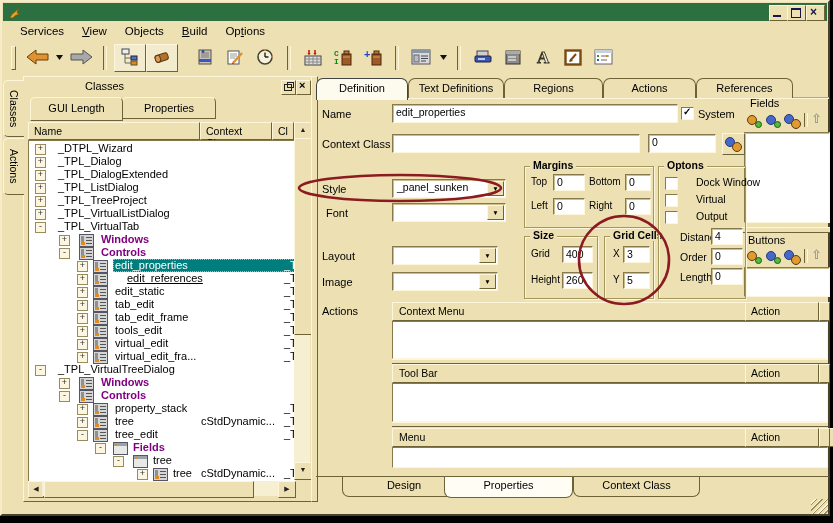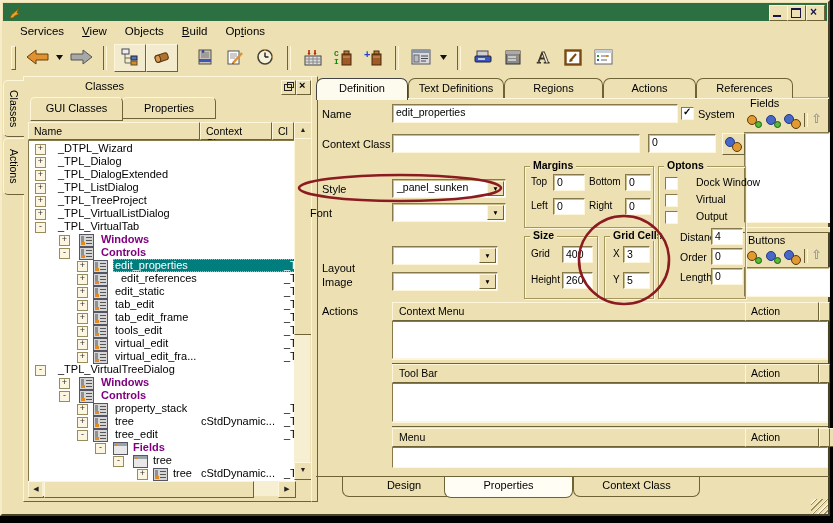--- a/index.html
+++ b/index.html
@@ -311,21 +311,21 @@
       <s class="c"></s>
     </div>
     <div class="trow-label" style="left: 86px; top: 118px; color: rgb(255, 255, 255);">edit_properties</div>
     <div class="trow-label" style="left: 255px; top: 118px; color: rgb(255, 255, 255);">_T</div>
     <div class="exbox" style="left: 48px; top: 133px;">+</div>
     <div class="tfi" style="left: 64px; top: 132px;">
       <s class="a"></s>
       <s class="b"></s>
       <s class="c"></s>
     </div>
-    <div class="trow-label" style="left: 92px; top: 131px;">edit_references</div>
+    <div class="trow-label" style="left: 98px; top: 131px; text-decoration: underline;">edit_references</div>
     <div class="trow-label" style="left: 255px; top: 131px;">_T</div>
     <div class="exbox" style="left: 48px; top: 146px;">+</div>
     <div class="tfi" style="left: 64px; top: 145px;">
       <s class="a"></s>
       <s class="b"></s>
       <s class="c"></s>
     </div>
     <div class="trow-label" style="left: 86px; top: 144px;">edit_static</div>
     <div class="trow-label" style="left: 255px; top: 144px;">_T</div>
     <div class="exbox" style="left: 48px; top: 159px;">+</div>
@@ -497,26 +497,26 @@
       <i class="bb" style="left:0;top:1px"></i>
       <i class="bo" style="left:7px;top:6px"></i>
     </span>
 </div>
 
 <span class="lbl" style="left:322px;top:183px">Style</span>
 <div class="combo" style="left:392px;top:179px;width:108px;height:17px">
   <span>_panel_sunken</span>
   <span class="drop"></span>
 </div>
-<span class="lbl" style="left:310px;top:207px">Font</span>
+<span class="lbl" style="left:326px;top:207px">Font</span>
 <div class="combo" style="left:392px;top:203px;width:108px;height:17px">
   <span></span>
   <span class="drop"></span>
 </div>
-<span class="lbl" style="left:322px;top:262px">Layout</span>
+<span class="lbl" style="left:322px;top:250px">Layout</span>
 <div class="combo" style="left:392px;top:246px;width:100px;height:17px">
   <span></span>
   <span class="drop"></span>
 </div>
 <span class="lbl" style="left:322px;top:276px">Image</span>
 <div class="combo" style="left:392px;top:272px;width:100px;height:17px">
   <span></span>
   <span class="drop"></span>
 </div>
 
@@ -596,21 +596,21 @@
   <ellipse id="ann1" cx="400" cy="188" rx="101" ry="13" fill="none" stroke-width="2.6" stroke="#8b1b20"></ellipse>
   <ellipse id="ann2" cx="624" cy="260" rx="45" ry="44" fill="none" stroke-width="2.6" stroke="#8b1b20"></ellipse>
 </svg>
 
 <div class="stab" style="top: 80px;">
     <span>Classes</span>
   </div>
 <div class="stab" style="top: 138px;">
     <span>Actions</span>
   </div>
-<div class="ltab" style="left: 30px; top: 97px; width: 91px; z-index: 2;">GUI Classes</div>
+<div class="ltab" style="left: 30px; top: 97px; width: 91px; z-index: 2;">GUI Length</div>
 <div class="ltab inactive" style="left: 122px; top: 97px; width: 92px; z-index: 1;">Properties</div>
 <div class="rtab active" style="left: 316px; width: 90px;">Definition</div>
 <div class="rtab" style="left: 408px; width: 94px;">Text Definitions</div>
 <div class="rtab" style="left: 504px; width: 97px;">Regions</div>
 <div class="rtab" style="left: 603px; width: 91px;">Actions</div>
 <div class="rtab" style="left: 696px; width: 95px;">References</div>
 <div class="btab" style="left: 318px; width: 122px; margin-left: 24px;">Design</div>
 <div class="btab active" style="left: 444px; width: 127px;">Properties</div>
 <div class="btab" style="left: 573px; width: 125px;">Context Class</div>
 

